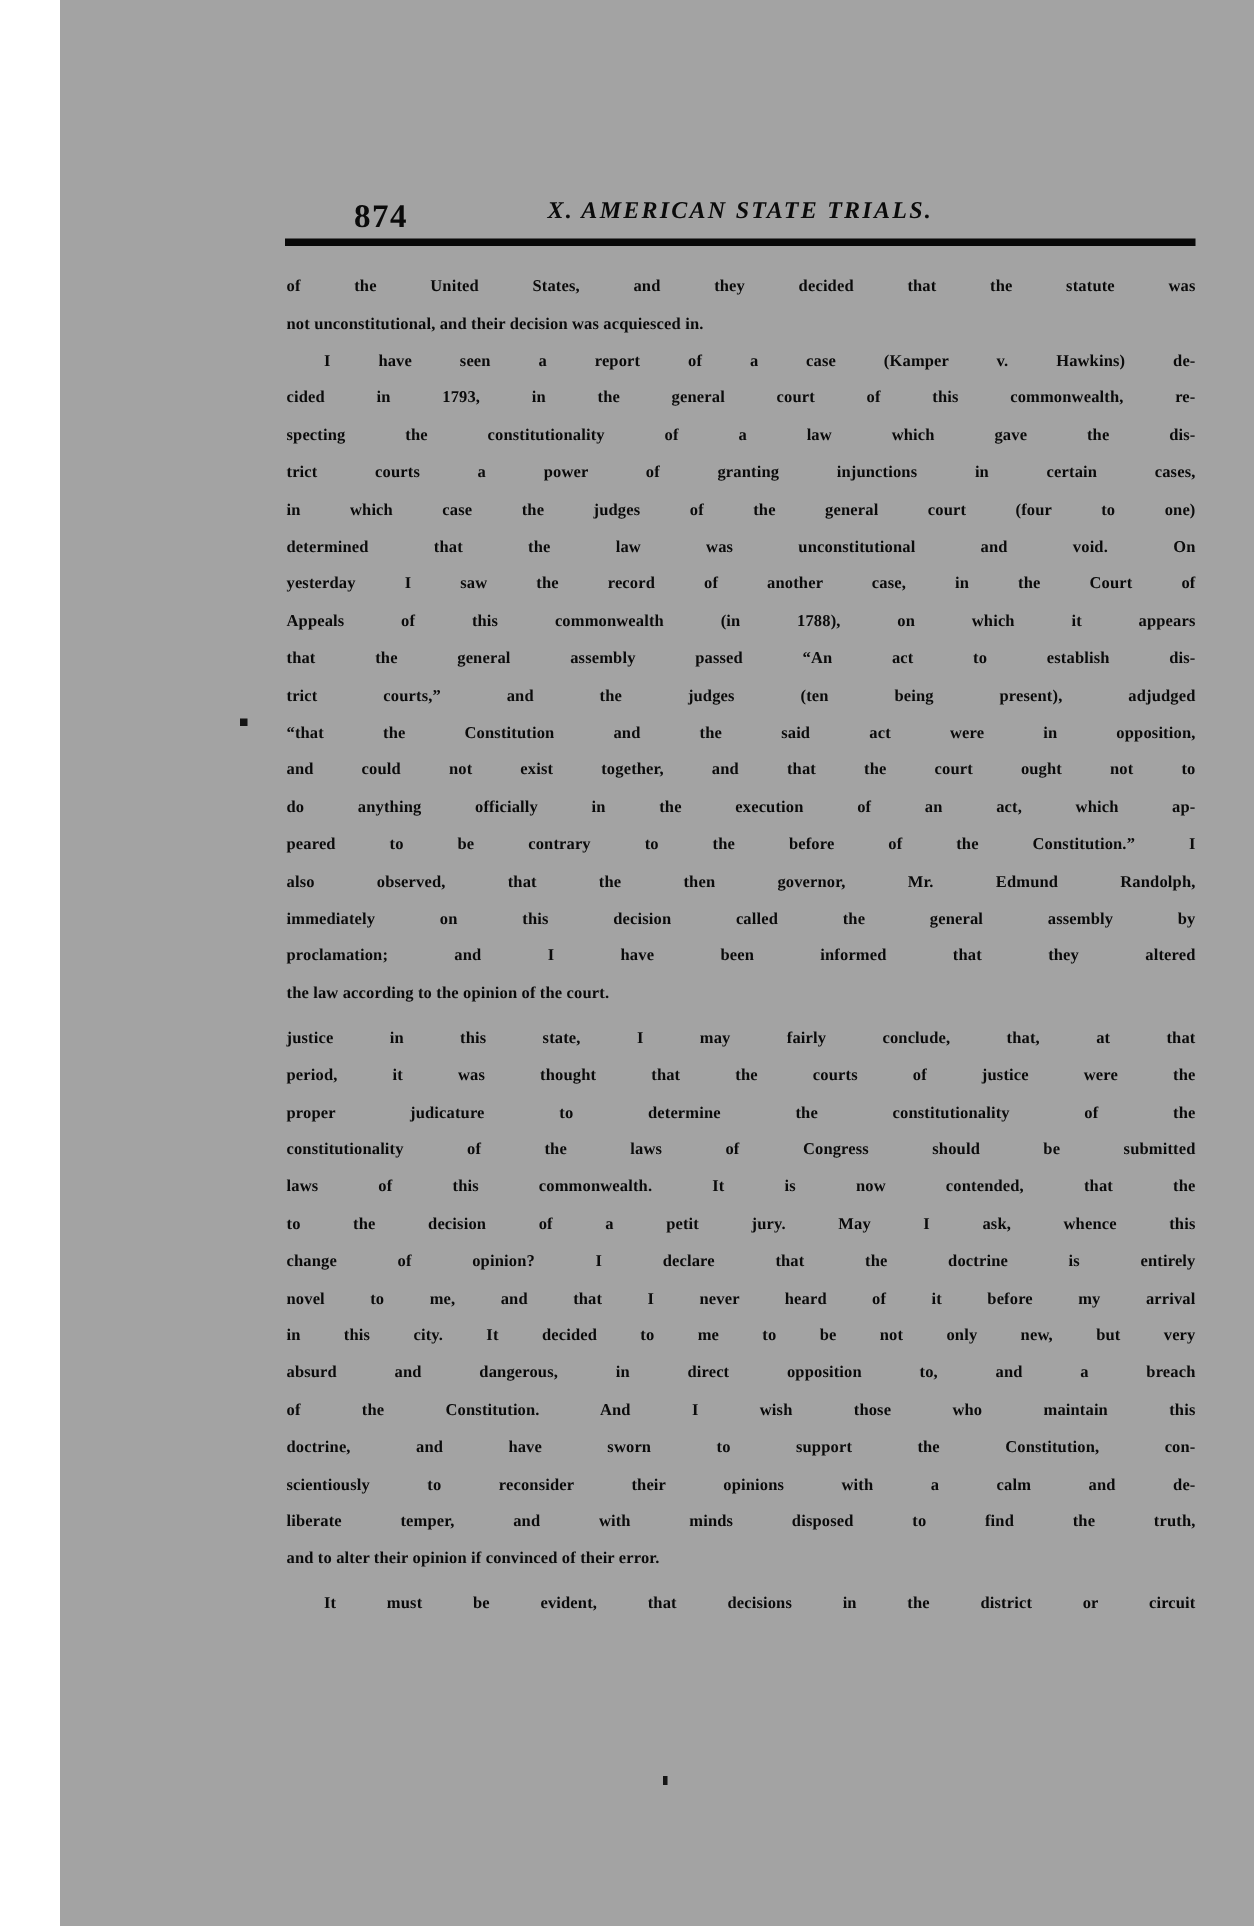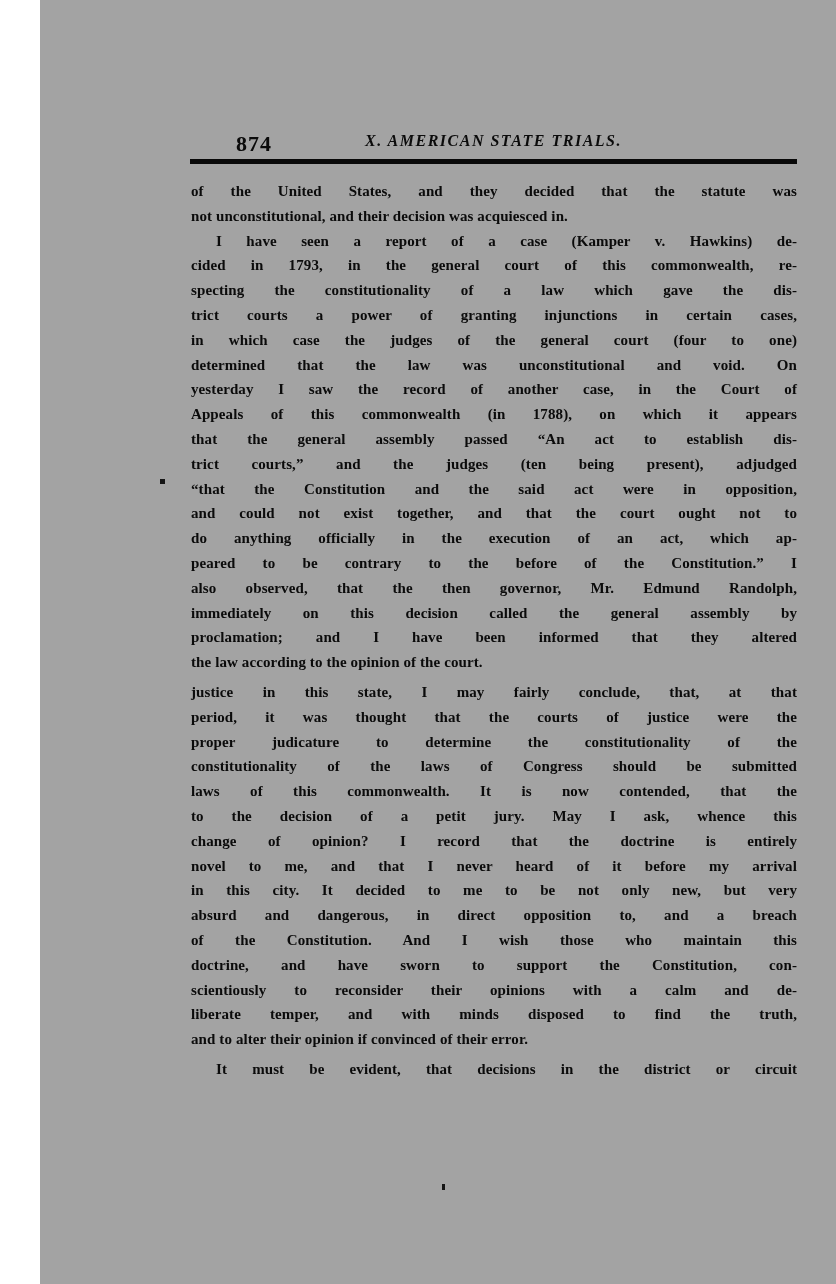--- a/index.html
+++ b/index.html
@@ -50,21 +50,21 @@
     top: 159px;
     width: 607px;
     height: 5px;
     background: #090909;
   }
   .body-text {
     position: absolute;
     left: 151px;
     top: 179px;
     width: 606px;
-    font-size: 15px;
+    font-size: 11px;
     font-weight: bold;
     line-height: 24.8px;
     letter-spacing: 0.1px;
   }
   .paragraph { margin: 0; }
   .paragraph:nth-child(n+3) { margin-top: 5px; }
   .line {
     text-align: justify;
     text-align-last: justify;
   }
@@ -114,21 +114,21 @@
         <div class="line">proclamation; and I have been informed that they altered</div>
         <div class="line end">the law according to the opinion of the court.</div>
       </div>
       <div class="paragraph">
         <div class="line">justice in this state, I may fairly conclude, that, at that</div>
         <div class="line">period, it was thought that the courts of justice were the</div>
         <div class="line">proper judicature to determine the constitutionality of the</div>
         <div class="line">constitutionality of the laws of Congress should be submitted</div>
         <div class="line">laws of this commonwealth.  It is now contended, that the</div>
         <div class="line">to the decision of a petit jury.  May I ask, whence this</div>
-        <div class="line">change of opinion?  I record that the doctrine is entirely</div>
+        <div class="line">change of opinion?  I declare that the doctrine is entirely</div>
         <div class="line">novel to me, and that I never heard of it before my arrival</div>
         <div class="line">in this city.  It decided to me to be not only new, but very</div>
         <div class="line">absurd and dangerous, in direct opposition to, and a breach</div>
         <div class="line">of the Constitution.  And I wish those who maintain this</div>
         <div class="line">doctrine, and have sworn to support the Constitution, con-</div>
         <div class="line">scientiously to reconsider their opinions with a calm and de-</div>
         <div class="line">liberate temper, and with minds disposed to find the truth,</div>
         <div class="line end">and to alter their opinion if convinced of their error.</div>
       </div>
       <div class="paragraph">

